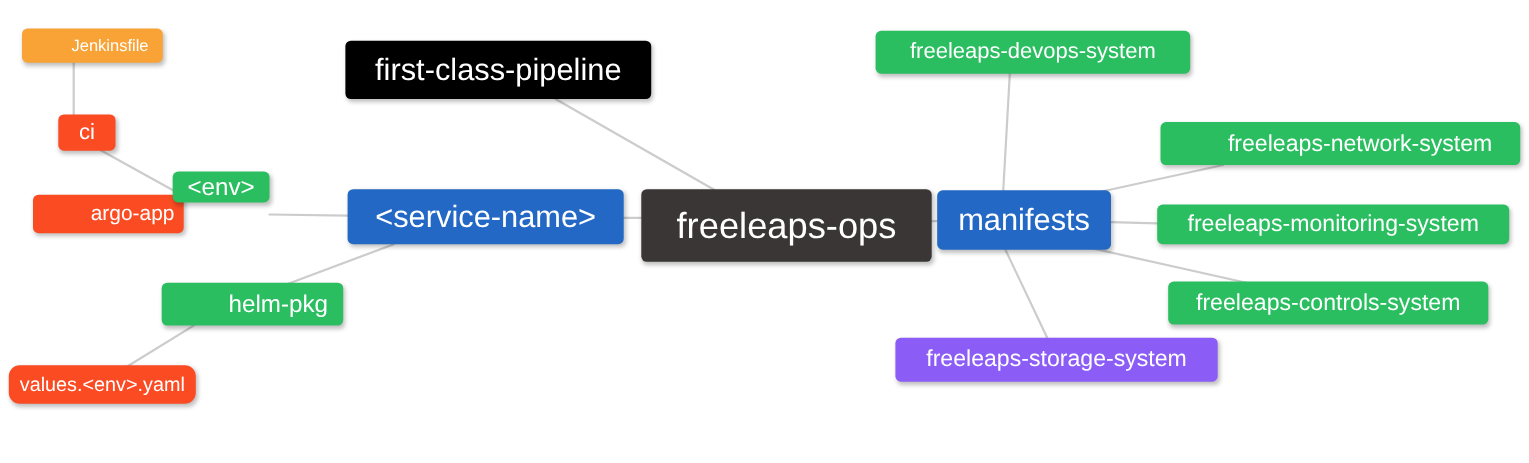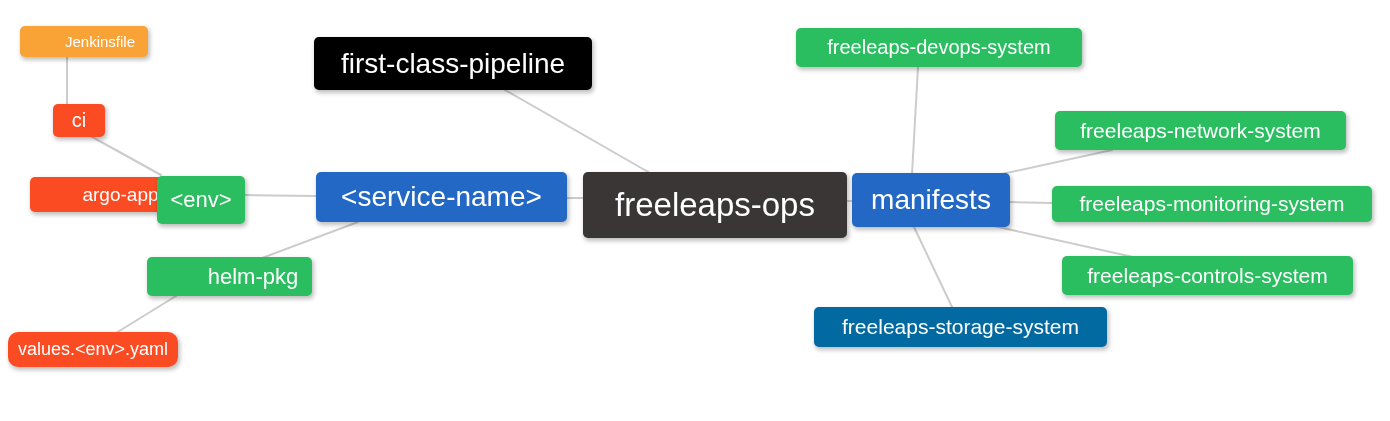--- a/index.html
+++ b/index.html
@@ -55,37 +55,37 @@
     <line x1="985" y1="224" x2="1133" y2="257" stroke="#CCCCCC"></line>
     <line x1="914" y1="227" x2="952" y2="307" stroke="#CCCCCC"></line>
   </svg>
 
   <div class="node" style="left: 20px; top: 26px; width: 96px; height: 31px; font-size: 15px; background: rgb(249, 163, 55); padding-left: 32px;">Jenkinsfile</div>
 
   <div class="node" style="left: 53px; top: 104px; width: 52px; height: 33px; font-size: 20px; background: rgb(251, 75, 35);">ci</div>
 
   <div class="node" style="left: 30px; top: 177px; width: 93px; height: 35px; font-size: 19px; background: rgb(251, 75, 35); padding-left: 44px;">argo-app</div>
 
-  <div class="node" style="left: 157px; top: 176px; width: 88px; height: 48px; font-size: 22px; background: rgb(42, 190, 96);">&lt;env&gt;</div>
+  <div class="node" style="left: 157px; top: 156px; width: 88px; height: 28px; font-size: 22px; background: rgb(42, 190, 96);">&lt;env&gt;</div>
 
   <div class="node" style="left: 147px; top: 257px; width: 118px; height: 39px; font-size: 22px; background: rgb(42, 190, 96); padding-left: 47px;">helm-pkg</div>
 
   <div class="node" style="left: 8px; top: 332px; width: 170px; height: 35px; font-size: 18px; background: rgb(251, 75, 35); border-radius: 10px;">values.&lt;env&gt;.yaml</div>
 
   <div class="node" style="left: 314px; top: 37px; width: 278px; height: 53px; font-size: 28px; background: #000000;">first-class-pipeline</div>
 
   <div class="node" style="left: 316px; top: 172px; width: 251px; height: 50px; font-size: 28px; background: rgb(34, 104, 196);">&lt;service-name&gt;</div>
 
   <div class="node" style="left: 583px; top: 172px; width: 264px; height: 66px; font-size: 33px; background: rgb(58, 54, 54);">freeleaps-ops</div>
 
   <div class="node" style="left: 852px; top: 173px; width: 158px; height: 54px; font-size: 28px; background: rgb(34, 104, 196);">manifests</div>
 
   <div class="node" style="left: 796px; top: 28px; width: 286px; height: 39px; font-size: 20px; background: rgb(42, 190, 96);">freeleaps-devops-system</div>
 
-  <div class="node" style="left: 1055px; top: 111px; width: 291px; height: 39px; font-size: 21px; background: rgb(42, 190, 96);">freeleaps-network-system</div>
+  <div class="node" style="left: 1055px; top: 111px; width: 291px; height: 39px; font-size: 21px; background: rgb(42, 190, 96); padding-left: 36px;">freeleaps-network-system</div>
 
   <div class="node" style="left: 1052px; top: 186px; width: 320px; height: 36px; font-size: 21px; background: rgb(42, 190, 96);">freeleaps-monitoring-system</div>
 
   <div class="node" style="left: 1062px; top: 256px; width: 291px; height: 39px; font-size: 21px; background: rgb(42, 190, 96);">freeleaps-controls-system</div>
 
-  <div class="node" style="left: 814px; top: 307px; width: 293px; height: 40px; font-size: 21px; background: #0369a1;">freeleaps-storage-system</div>
+  <div class="node" style="left: 814px; top: 307px; width: 293px; height: 40px; font-size: 21px; background: #8b5cf6;">freeleaps-storage-system</div>
 
 </div>
 
 </body></html>

